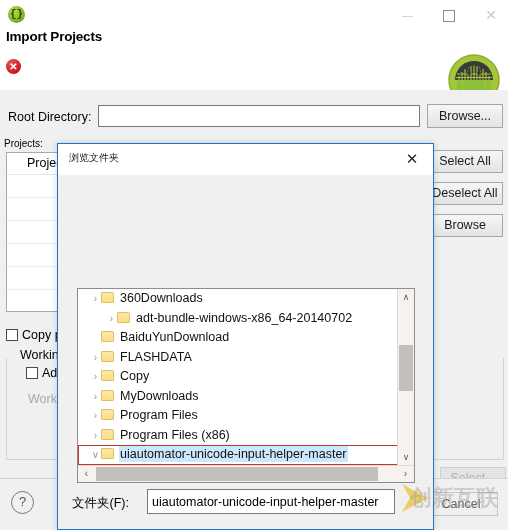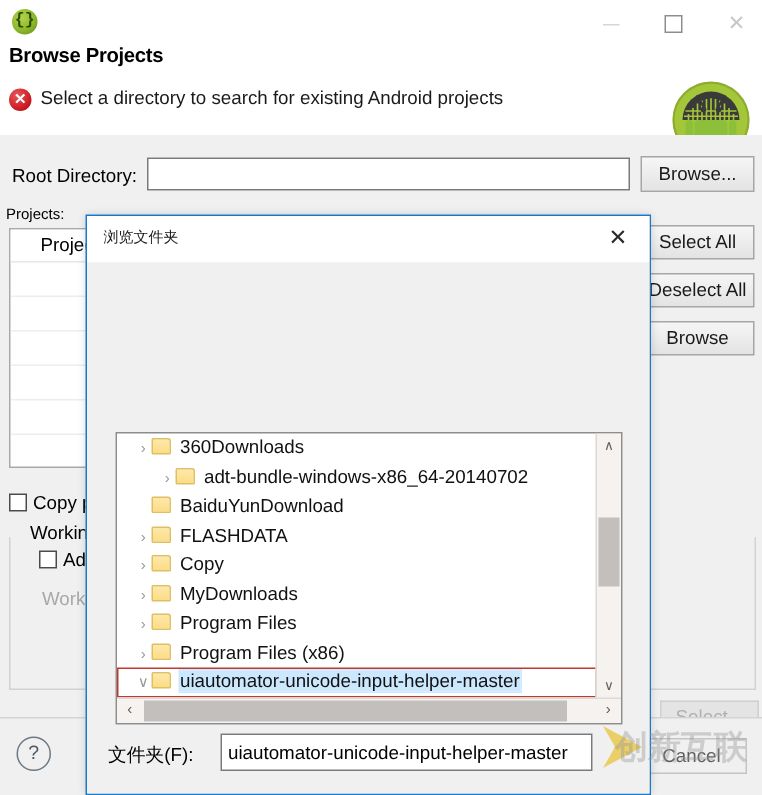--- a/index.html
+++ b/index.html
@@ -387,23 +387,22 @@
 <div id="eclipse-window">
 
   <div id="title-bar">
     <div id="app-icon">{}</div>
     <div class="win-btn" id="btn-minimize"><span class="bar"></span></div>
     <div class="win-btn" id="btn-maximize"><span class="box"></span></div>
     <div class="win-btn" id="btn-close">✕</div>
   </div>
 
   <div id="wizard-header">
-    <div id="wizard-title">Browse Projects</div>
+    <div id="wizard-title">Import Projects</div>
     <div id="error-icon">✕</div>
-    <div id="wizard-subtitle">Select a directory to search for existing Android projects</div>
     <svg id="android-logo" viewBox="0 0 52 52">
       <circle cx="26" cy="26" r="25" fill="#a4c639"></circle>
       <circle cx="26" cy="26" r="25" fill="none" stroke="#8ead2f" stroke-width="1.5"></circle>
       <path d="M7 26 A19 19 0 0 1 45 26 Z" fill="#3a3a3a"></path>
       <g stroke="#a4c639" stroke-width="1.1">
         <line x1="11" y1="22" x2="11" y2="26"></line>
           <line x1="14" y1="18" x2="14" y2="26"></line>
         <line x1="17" y1="15" x2="17" y2="26"></line>
           <line x1="20" y1="13" x2="20" y2="26"></line>
         <line x1="23" y1="12" x2="23" y2="26"></line>

